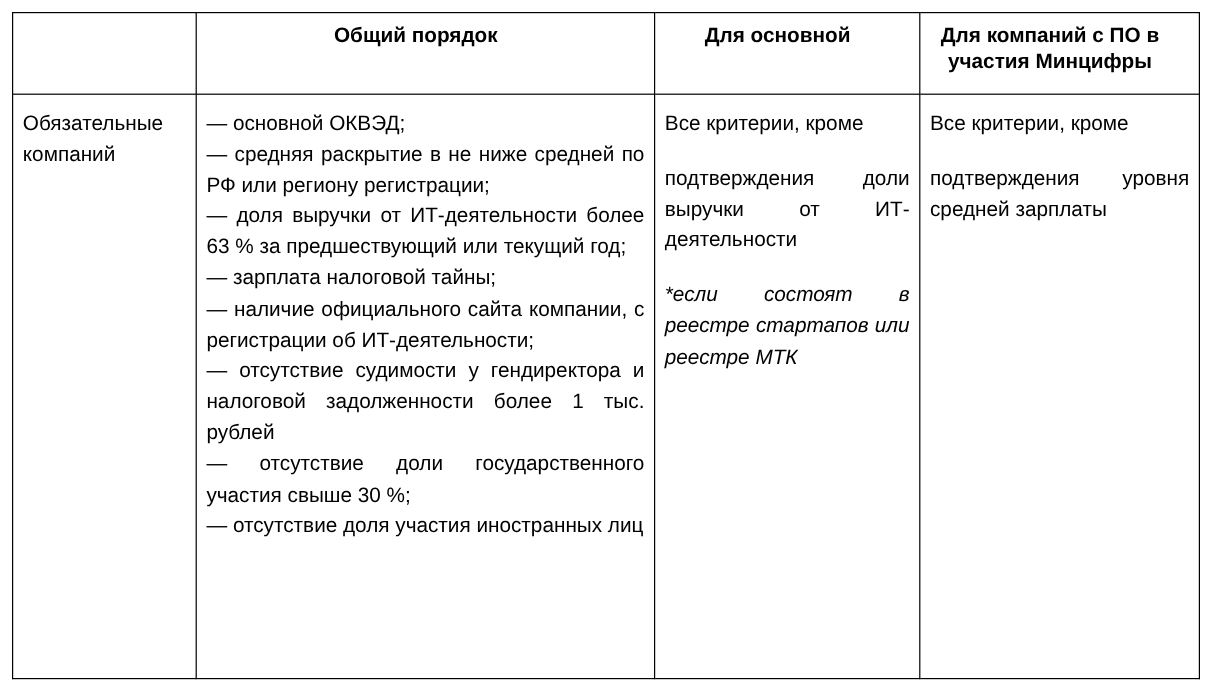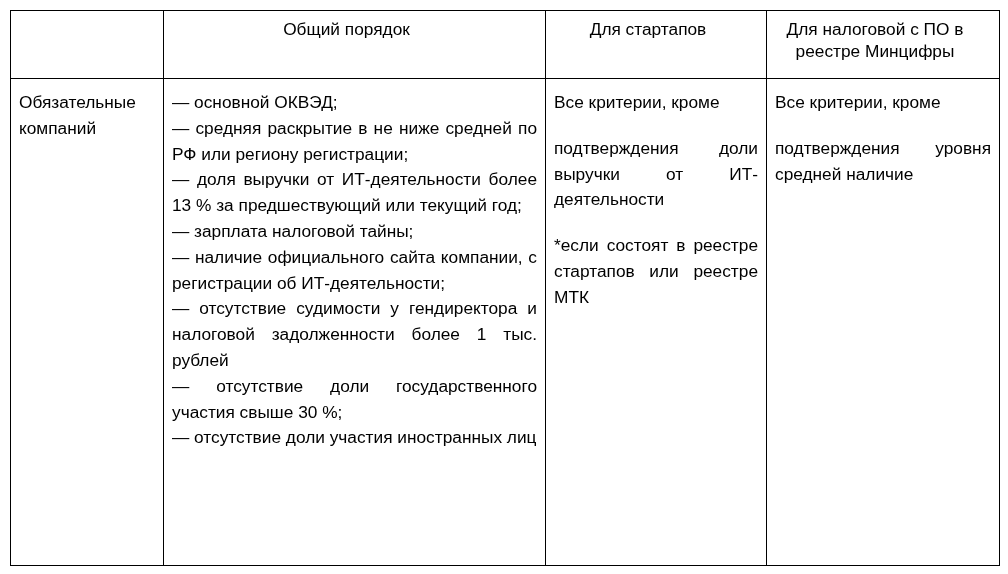--- a/index.html
+++ b/index.html
@@ -23,35 +23,36 @@
       table-layout: fixed;
       width: 989px;
     }
     td, th {
       border: 1.5px solid #000000;
       vertical-align: top;
       font-size: 17.3px;
       line-height: 25.8px;
     }
     th {
-      font-weight: normal;
+      font-weight: bold;
       text-align: center;
       height: 60px;
       padding: 7px 24px 0 8px;
       line-height: 22px;
     }
     td {
       padding: 11px 8px 0 8px;
       height: 475px;
     }
     .gap {
       display: block;
       height: 20px;
     }
     .italic {
+      font-style: italic;
     }
     .para {
       display: block;
       text-align: justify;
       text-align-last: left;
     }
   </style>
 </head>
 <body>
 
@@ -59,46 +60,46 @@
   <colgroup>
     <col style="width:153px">
     <col style="width:382px">
     <col style="width:221px">
     <col style="width:233px">
   </colgroup>
   <thead>
     <tr>
       <th></th>
       <th>Общий порядок</th>
-      <th>Для стартапов</th>
-      <th>Для налоговой с ПО в реестре Минцифры</th>
+      <th>Для основной</th>
+      <th>Для компаний с ПО в участия Минцифры</th>
     </tr>
   </thead>
   <tbody>
     <tr>
       <td>
         <span>Обязательные компаний</span>
       </td>
       <td>
         <span class="para">— основной ОКВЭД;</span>
         <span class="para">— средняя раскрытие в не ниже средней по РФ или региону регистрации;</span>
-        <span class="para">— доля выручки от ИТ-деятельности более 13 % за предшествующий или текущий год;</span>
+        <span class="para">— доля выручки от ИТ-деятельности более 63 % за предшествующий или текущий год;</span>
         <span class="para">— зарплата налоговой тайны;</span>
         <span class="para">— наличие официального сайта компании, с регистрации об ИТ-деятельности;</span>
         <span class="para">— отсутствие судимости у гендиректора и налоговой задолженности более 1 тыс. рублей</span>
         <span class="para">— отсутствие доли государственного участия свыше 30 %;</span>
-        <span class="para">— отсутствие доли участия иностранных лиц</span>
+        <span class="para">— отсутствие доля участия иностранных лиц</span>
       </td>
       <td>
         <span class="para">Все критерии, кроме</span>
         <span class="gap"></span>
         <span class="para">подтверждения доли выручки от ИТ-деятельности</span>
         <span class="gap"></span>
         <span class="para italic">*если состоят в реестре стартапов или реестре МТК</span>
       </td>
       <td>
         <span class="para">Все критерии, кроме</span>
         <span class="gap"></span>
-        <span class="para">подтверждения уровня средней наличие</span>
+        <span class="para">подтверждения уровня средней зарплаты</span>
       </td>
     </tr>
   </tbody>
 </table>
 
 </body></html>

